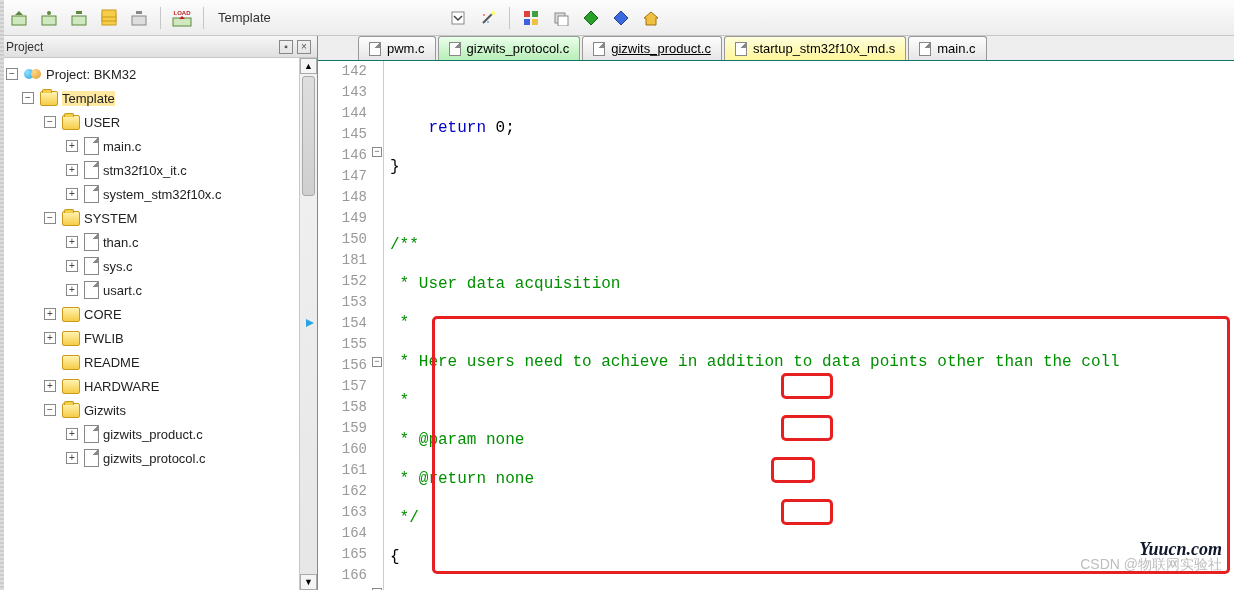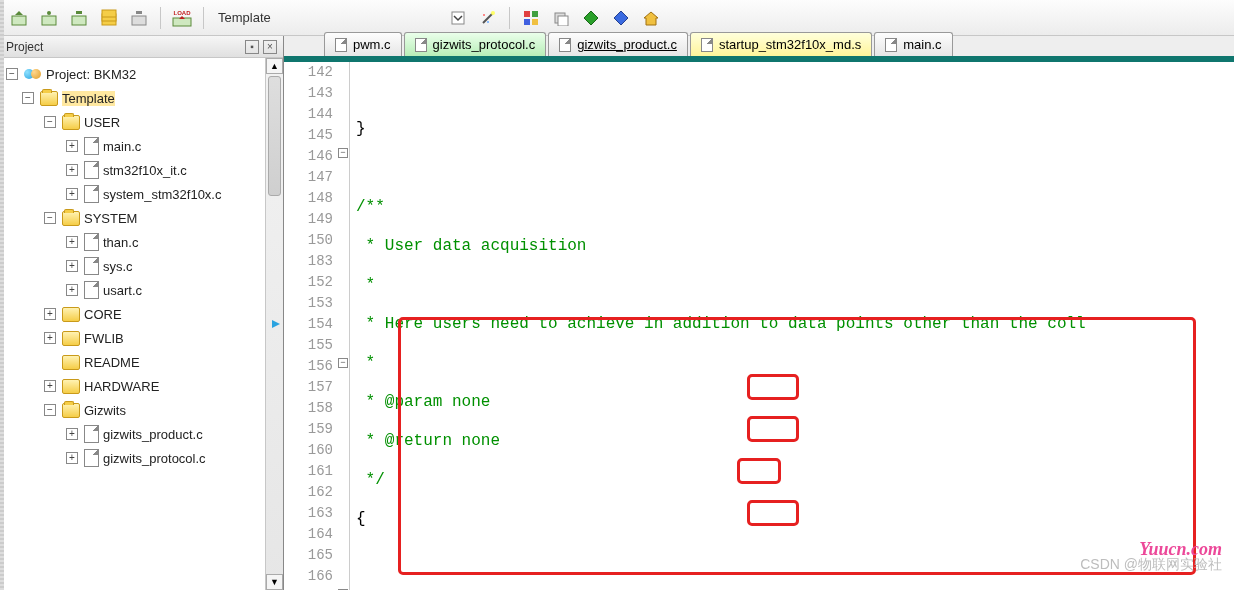--- a/index.html
+++ b/index.html
@@ -3,21 +3,21 @@
 <meta charset="utf-8">
 <style>
   * { box-sizing: border-box; margin: 0; padding: 0; }
   body { font-family: "Segoe UI", Tahoma, sans-serif; font-size: 12px; background: #fff; overflow: hidden; width: 1234px; height: 590px; position: relative; }
   .toolbar { height: 36px; background: linear-gradient(#fdfdfd,#ececec); border-bottom: 1px solid #c7c7c7; display: flex; align-items: center; padding: 0 6px; gap: 4px; }
   .tb-btn { width: 26px; height: 26px; display: flex; align-items: center; justify-content: center; border: 1px solid transparent; border-radius: 2px; }
   .tb-sep { width: 1px; height: 22px; background: #c7c7c7; margin: 0 4px; }
   .tb-text { padding: 0 6px; font-size: 13px; color:#333; }
   .tb-gap { width: 160px; }
   .main { display: flex; height: calc(100% - 36px); }
-  .panel { width: 284px; background: #fff; border-right: 1px solid #888; display:flex; flex-direction:column;}
+  .panel { width: 318px; background: #fff; border-right: 1px solid #888; display:flex; flex-direction:column;}
   .panel-hdr { height: 22px; background: linear-gradient(#f6f6f6,#e0e0e0); border-bottom:1px solid #c7c7c7; display:flex; align-items:center; padding:0 6px; font-size:12px; color:#333;}
   .panel-hdr .spacer{flex:1;}
   .pin{width:14px;height:14px;border:1px solid #888;margin-left:4px;font-size:10px;line-height:12px;text-align:center;color:#555;}
   .tree-wrap { flex:1; overflow:auto; position:relative; padding:4px 2px 4px 2px; background:#fff;}
   .scroll-r { position:absolute; right:0; top:0; bottom:0; width:18px; background:linear-gradient(#f2f2f2,#e6e6e6); border-left:1px solid #c7c7c7;}
   .scroll-r .up,.scroll-r .dn{height:16px;border:1px solid #aaa;background:#f5f5f5;font-size:9px;text-align:center;line-height:14px;}
   .scroll-r .dn{position:absolute;bottom:0;left:0;right:0;}
   .scroll-r .thumb{position:absolute;left:2px;right:2px;top:18px;height:120px;background:linear-gradient(#dedede,#cfcfcf);border:1px solid #aaa;border-radius:3px;}
   .tree-row { display:flex; align-items:center; height:24px; gap:4px; }
   .exp { width:12px;height:12px;border:1px solid #888;font-size:10px;line-height:10px;text-align:center;color:#444;background:#fff;margin-right:2px;}
@@ -26,36 +26,36 @@
   .ico-folder.open::before{content:"";position:absolute;top:-3px;left:1px;width:8px;height:3px;background:#f5cd47;border:1px solid #c99a1a;border-bottom:0;border-radius:2px 2px 0 0;}
   .ico-file{width:15px;height:18px;background:#fff;border:1px solid #888;position:relative;}
   .ico-file::after{content:"";position:absolute;top:0;right:0;width:5px;height:5px;background:linear-gradient(135deg,#fff 49%,#888 50%);}
   .ico-work{width:18px;height:14px;position:relative;}
   .ico-work::before{content:"";position:absolute;width:10px;height:10px;border-radius:50%;background:radial-gradient(circle at 30% 30%,#8ee1ff,#2aa3e0);left:0;top:2px;}
   .ico-work::after{content:"";position:absolute;width:10px;height:10px;border-radius:50%;background:radial-gradient(circle at 30% 30%,#ffd78e,#e09e2a);left:7px;top:2px;}
   .lbl{font-size:13px;color:#222;white-space:nowrap;}
   .lbl.sel{background:#ffe8a0;}
   .lvl0{padding-left:4px;} .lvl1{padding-left:20px;} .lvl2{padding-left:42px;} .lvl3{padding-left:64px;}
   .editor{flex:1;display:flex;flex-direction:column;background:#fff;}
-  .tabs{height:26px;display:flex;align-items:flex-end;background:#eee;border-bottom:6px solid #0f766e;padding-left:40px;gap:2px;}
+  .tabs{height:26px;display:flex;align-items:flex-end;background:#eee;border-bottom:1px solid #0f766e;padding-left:40px;gap:2px;}
   .tab{height:24px;display:flex;align-items:center;padding:0 10px;border:1px solid #999;border-bottom:0;border-radius:3px 3px 0 0;font-size:13px;gap:6px;background:linear-gradient(#fdfdfd,#e6e6e6);}
   .tab.green{background:linear-gradient(#eaffea,#b8eeb8);} .tab.yellow{background:linear-gradient(#ffffdc,#fff59a);}
   .tab .u{text-decoration:underline;}
   .code-area{flex:1;display:flex;background:#fff;position:relative;font-family:"Courier New",monospace;font-size:16px;}
   .gutter{width:66px;background:#fff;border-right:1px solid #ccc;color:#999;font-size:14px;text-align:right;padding-right:16px;position:relative;}
   .gutter .ln{height:21px;line-height:21px;}
   .fold-rail{position:absolute;right:0;top:0;bottom:0;width:12px;}
   .fold{position:absolute;right:1px;width:10px;height:10px;border:1px solid #888;background:#fff;font-size:9px;line-height:8px;text-align:center;color:#555;}
   .arrow{position:absolute;left:-14px;width:12px;height:12px;}
   .arrow svg{display:block;}
   .code{flex:1;padding-left:6px;position:relative;white-space:pre;color:#000;}
   .code .row{height:21px;line-height:21px;}
   .kw{color:#0000c8;} .cm{color:#009000;}
   .redbox{position:absolute;border:3px solid #e62020;border-radius:5px;pointer-events:none;}
-  .watermark1{position:absolute;right:12px;bottom:30px;color:#ec4899;font-size:18px;font-weight:bold;font-style:italic;font-family:Georgia,serif;}
+  .watermark1{position:absolute;right:12px;bottom:30px;color:#0f172a;font-size:18px;font-weight:bold;font-style:italic;font-family:Georgia,serif;}
   .watermark2{position:absolute;right:12px;bottom:16px;color:#bdbdbd;font-size:14px;}
   .panel-border{position:absolute;top:0;bottom:0;width:4px;background:repeating-linear-gradient(#ddd,#ddd 2px,#ccc 2px,#ccc 4px);}
 </style>
 </head>
 <body>
 
 <div class="toolbar">
   <div class="tb-btn">
       <svg width="18" height="18">
         <rect x="2" y="7" width="14" height="9" fill="#cfe8c0" stroke="#5a8a3a"></rect>
@@ -275,21 +275,21 @@
       <div class="gutter">
         <div class="ln">142</div>
           <div class="ln">143</div>
           <div class="ln">144</div>
           <div class="ln">145</div>
         <div class="ln">146</div>
           <div class="ln">147</div>
           <div class="ln">148</div>
           <div class="ln">149</div>
         <div class="ln">150</div>
-          <div class="ln">183</div>
+          <div class="ln">181</div>
           <div class="ln">152</div>
           <div class="ln">153</div>
         <div class="ln">154</div>
           <div class="ln">155</div>
           <div class="ln">156</div>
           <div class="ln">157</div>
         <div class="ln">158</div>
           <div class="ln">159</div>
           <div class="ln">160</div>
           <div class="ln">161</div>
@@ -305,20 +305,21 @@
           <div class="fold" style="top:527px">−</div>
         </div>
         <div class="arrow" style="top:256px">
             <svg width="12" height="12">
               <polygon points="2,2 10,6 2,10" fill="#2aa3e0"></polygon>
             </svg>
           </div>
       </div>
       <div class="code">
 <div class="row"></div>
+<div class="row">    <span class="kw">return</span> 0;</div>
 <div class="row">}</div>
 <div class="row"></div>
 <div class="row"><span class="cm">/**</span></div>
 <div class="row"><span class="cm"> * User data acquisition</span></div>
 <div class="row"><span class="cm"> *</span></div>
 <div class="row"><span class="cm"> * Here users need to achieve in addition to data points other than the coll</span></div>
 <div class="row"><span class="cm"> *</span></div>
 <div class="row"><span class="cm"> * @param none</span></div>
 <div class="row"><span class="cm"> * @return none</span></div>
 <div class="row"><span class="cm"> */</span></div>

